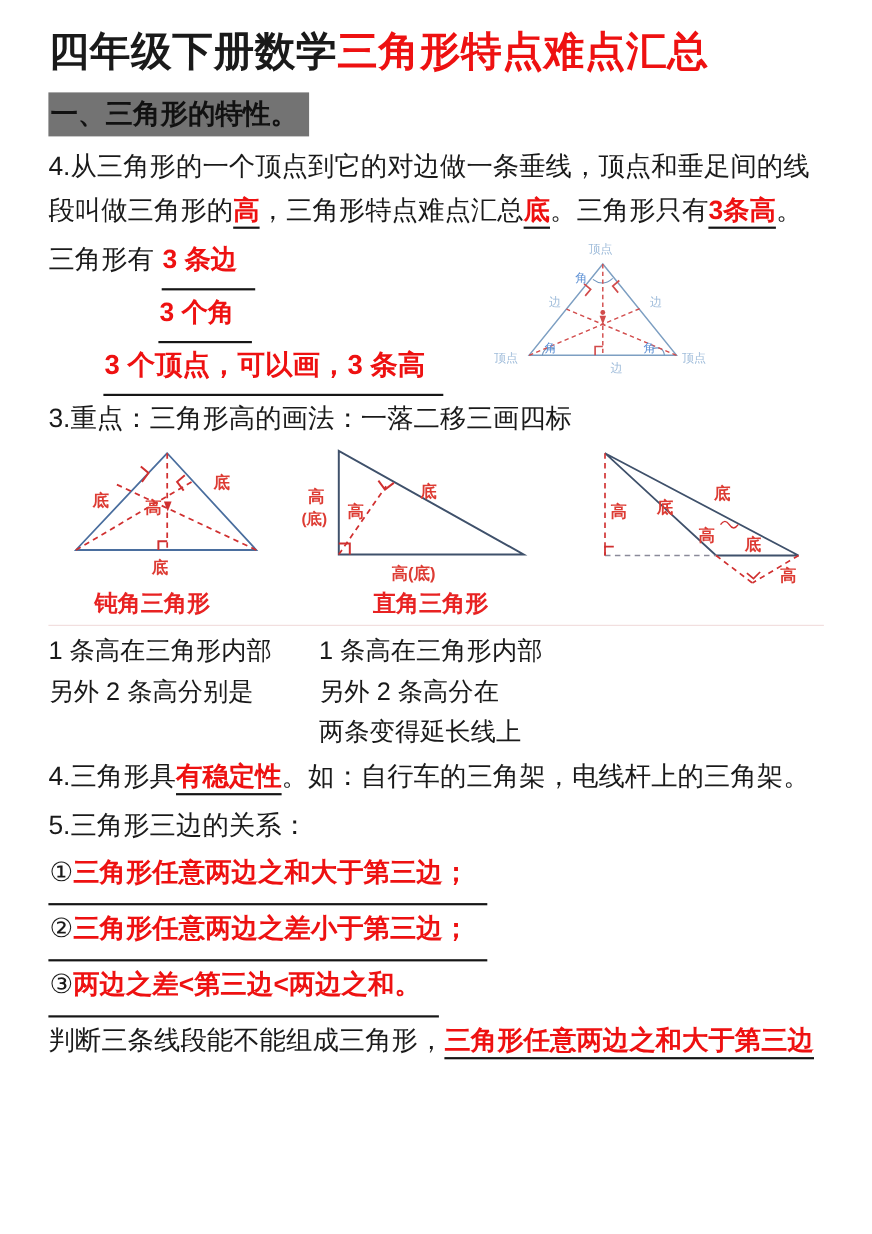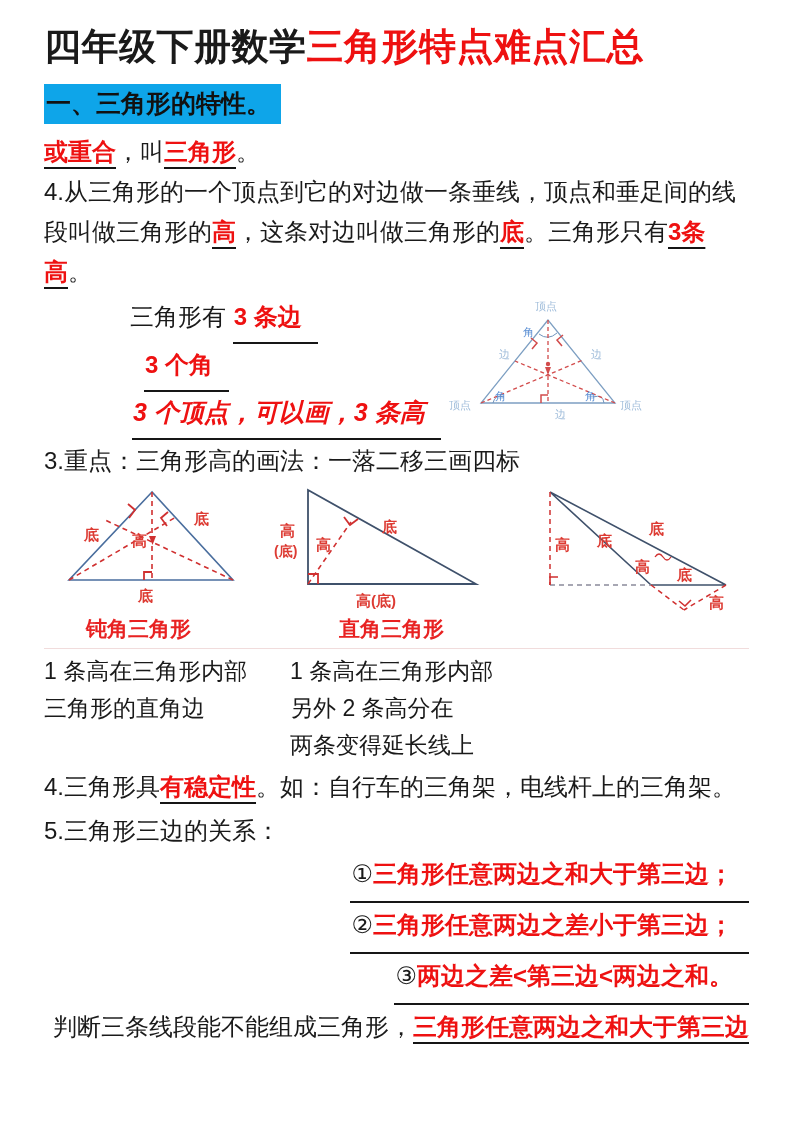--- a/index.html
+++ b/index.html
@@ -17,75 +17,74 @@
     font-family:"Liberation Sans","DejaVu Sans",sans-serif;
     color:var(--ink);
     padding:22px 44px 0 44px;
   }
   .title{
     text-align:left;font-size:37px;font-weight:900;letter-spacing:0.5px;
     margin-bottom:12px;white-space:nowrap;
   }
   .title .accent{color:var(--red);}
   .hl{
-    display:inline-block;background:#0ea5e9;color:#111;
+    display:inline-block;background:#737373;color:#111;
     font-size:25px;font-weight:800;padding:3px 10px 4px 2px;margin-bottom:8px;
   }
   .para{font-size:24px;line-height:40px;}
   .para .ln{display:block;}
   .rd{color:var(--red);font-weight:700;}
   .u{
     text-decoration:underline;
     text-decoration-color:#151515;
     text-decoration-thickness:2px;
     text-underline-offset:7px;
   }
   .item-u{
     display:inline-block;
     border-bottom:2.5px solid #161616;
     padding:0 16px 5px 1px;
   }
   .facts-row{display:flex;justify-content:space-between;margin-top:4px;}
   .facts{font-size:24px;line-height:41px;}
-  .fact-1{margin-left:86px;}
+  .fact-1{}
   .fact-2{margin-left:100px;}
-  .fact-3{margin-left:88px;font-size:25px;font-style:italic;}
+  .fact-3{margin-left:50px;font-size:25px;}
   .ov-wrap{width:238px;margin-right:68px;padding-top:2px;}
   .point3{font-size:24px;line-height:38px;margin-top:2px;}
   .dg-grid{display:grid;grid-template-columns:230px 235px 1fr;margin-top:4px;}
   .dg-grid svg{display:block;}
   .caption{color:#e82222;font-weight:800;font-size:21px;text-align:center;line-height:26px;}
   .cap3{text-align:left;padding-left:42px;}
   .sep{border-top:1.5px solid #f1dcdc;margin:6px 0 4px 0;}
   .notes{display:grid;grid-template-columns:230px 235px 1fr;font-size:23px;line-height:37px;}
   .notes .col3{padding-left:16px;}
   .bp{font-size:24px;line-height:42px;margin-top:2px;}
-  .item-line{font-size:24px;line-height:44px;text-align:right;}
+  .item-line{font-size:24px;line-height:44px;}
   .item-num{color:var(--ink);font-weight:400;}
   .dlab{fill:#dd3b33;font-size:15px;font-weight:700;font-family:inherit;}
   .dlab2{fill:#dd3b33;font-size:14px;font-weight:700;font-family:inherit;}
   .ovlab{fill:var(--light-blue);font-size:11px;font-family:inherit;}
   .anglab{fill:var(--angle-blue);font-size:11px;font-family:inherit;}
 </style>
 </head>
 <body>
 
 <h1 class="title"><span>四年级下册数学</span><span class="accent">三角形特点难点汇总</span></h1>
 
 <div>
   <span class="hl">一、三角形的特性。</span>
 </div>
 
 <p class="para">
-  <span class="ln"><span class="rd u">或重合</span><span>，叫</span><span class="rd u">三角形</span><span>。</span></span>
 </p>
 
 <p class="para">
   <span class="ln">4.从三角形的一个顶点到它的对边做一条垂线，顶点和垂足间的线</span>
-  <span class="ln"><span>段叫做三角形的</span><span class="rd u">高</span><span>，这条对边叫做三角形的</span><span class="rd u">底</span><span>。三角形只有</span><span class="rd u">3条高</span><span>。</span></span>
+  <span class="ln"><span>段叫做三角形的</span><span class="rd u">高</span><span>，三角形特点难点汇总</span><span class="rd u">底</span><span>。三角形只有</span><span class="rd u">3条高</span><span>。</span></span>
 </p>
 
 <div class="facts-row">
   <div class="facts">
     <div class="fact-1"><span>三角形有 </span><span class="item-u"><span class="rd">3 条边</span></span></div>
     <div class="fact-2"><span class="item-u"><span class="rd">3 个角</span></span></div>
     <div class="fact-3"><span class="item-u"><span class="rd">3 个顶点，可以画，3 条高</span></span></div>
   </div>
   <div class="ov-wrap">
     <svg width="238" height="128" viewBox="0 0 238 128">
@@ -177,21 +176,21 @@
 
   <div class="caption cap3">钝角三角形</div>
   <div class="caption">直角三角形</div>
 </div>
 
 <div class="sep"></div>
 
 <div class="notes">
   <div>
     <div>1 条高在三角形内部</div>
-    <div>三角形的直角边</div>
+    <div>另外 2 条高分别是</div>
   </div>
   <div class="col3">
     <div>1 条高在三角形内部</div>
     <div>另外 2 条高分在</div>
     <div>  两条变得延长线上</div>
   </div>
 </div>
 
 <p class="bp"><span>4.三角形具</span><span class="rd u">有稳定性</span><span>。如：自行车的三角架，电线杆上的三角架。</span></p>
 

